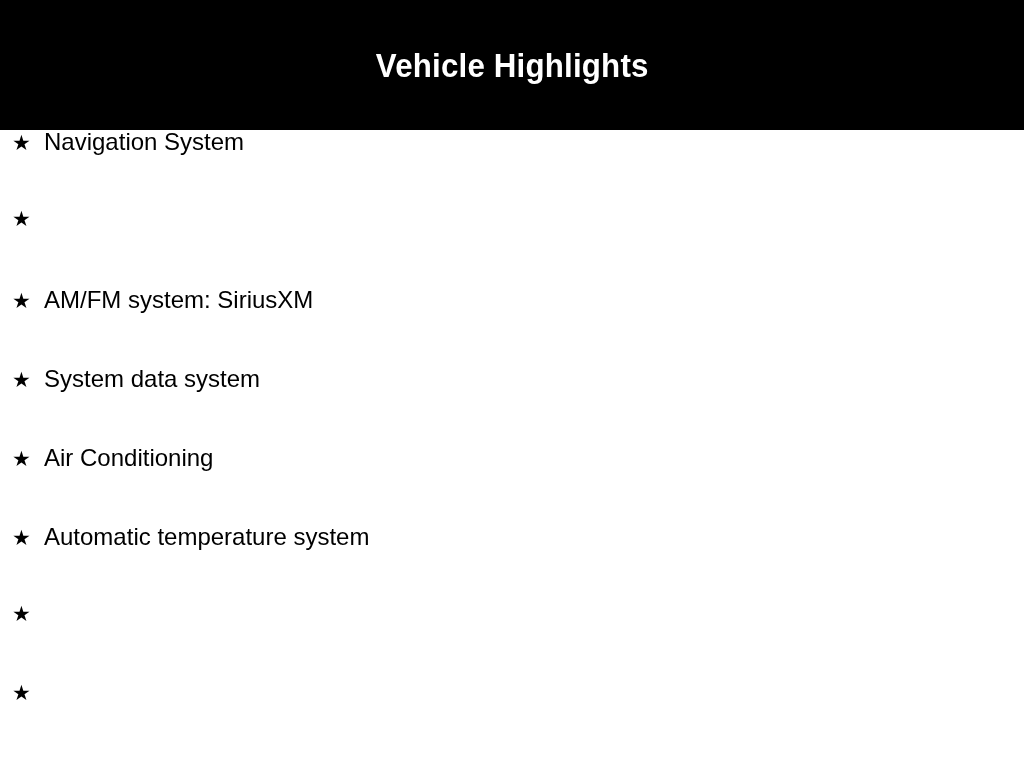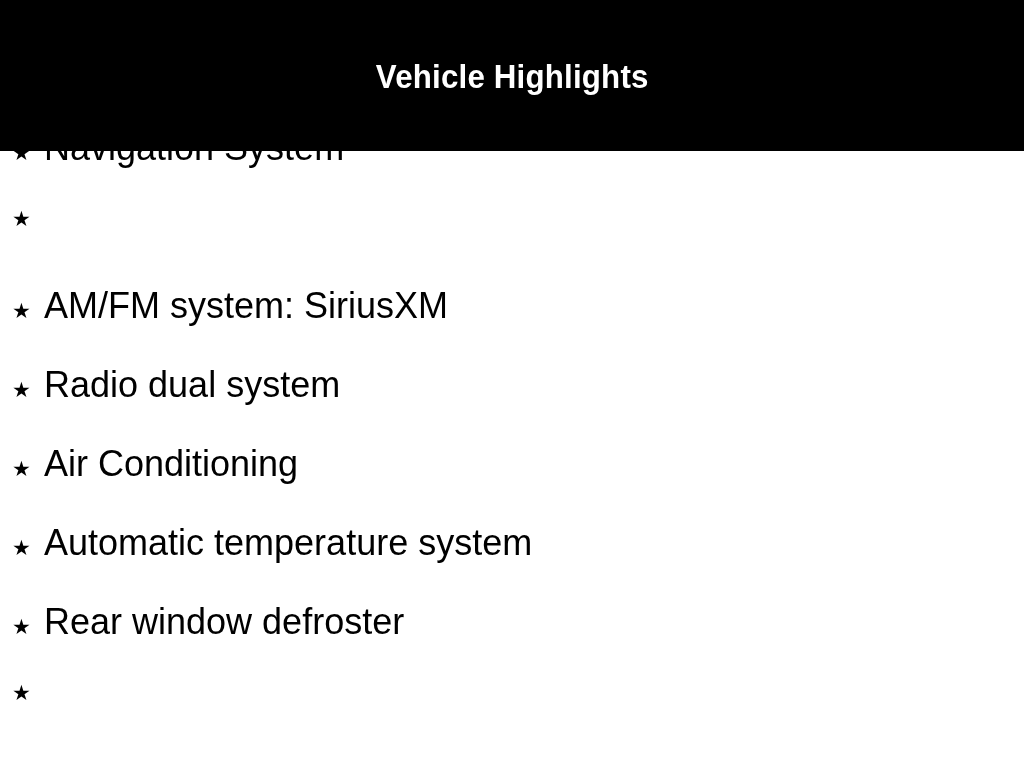--- a/index.html
+++ b/index.html
@@ -23,21 +23,21 @@
     height: 768px;
     background: #ffffff;
   }
 
   
   .header-bar {
     position: absolute;
     top: 0;
     left: 0;
     width: 1024px;
-    height: 151px;
+    height: 130px;
     background: #000000;
     display: flex;
     align-items: center;
     justify-content: center;
   }
 
   .header-title {
     color: #ffffff;
     font-family: "Liberation Sans Narrow", "Liberation Sans", "DejaVu Sans Condensed", "DejaVu Sans", sans-serif;
     font-size: 34px;
@@ -74,21 +74,21 @@
     width: 32px;
     flex: 0 0 32px;
     color: #000000;
     font-size: 21px;
     line-height: 1;
     font-family: "DejaVu Sans", sans-serif;
   }
 
   .highlight-label {
     color: #000000;
-    font-size: 36px;
+    font-size: 24px;
     font-weight: normal;
     line-height: 1;
     font-family: "Liberation Sans", "DejaVu Sans", sans-serif;
   }
 </style>
 </head>
 <body>
 
 <div class="page">
 
@@ -107,36 +107,35 @@
       <span class="star-icon">★</span>
     </li>
 
     <li class="highlight-item">
       <span class="star-icon">★</span>
       <span class="highlight-label">AM/FM system: SiriusXM</span>
     </li>
 
     <li class="highlight-item">
       <span class="star-icon">★</span>
-      <span class="highlight-label">Radio dual system</span>
+      <span class="highlight-label">System data system</span>
     </li>
 
     <li class="highlight-item">
       <span class="star-icon">★</span>
       <span class="highlight-label">Air Conditioning</span>
     </li>
 
     <li class="highlight-item">
       <span class="star-icon">★</span>
       <span class="highlight-label">Automatic temperature system</span>
     </li>
 
     <li class="highlight-item">
       <span class="star-icon">★</span>
-      <span class="highlight-label">Rear window defroster</span>
     </li>
 
     <li class="highlight-item">
       <span class="star-icon">★</span>
     </li>
 
   </ul>
 
 </div>
 

